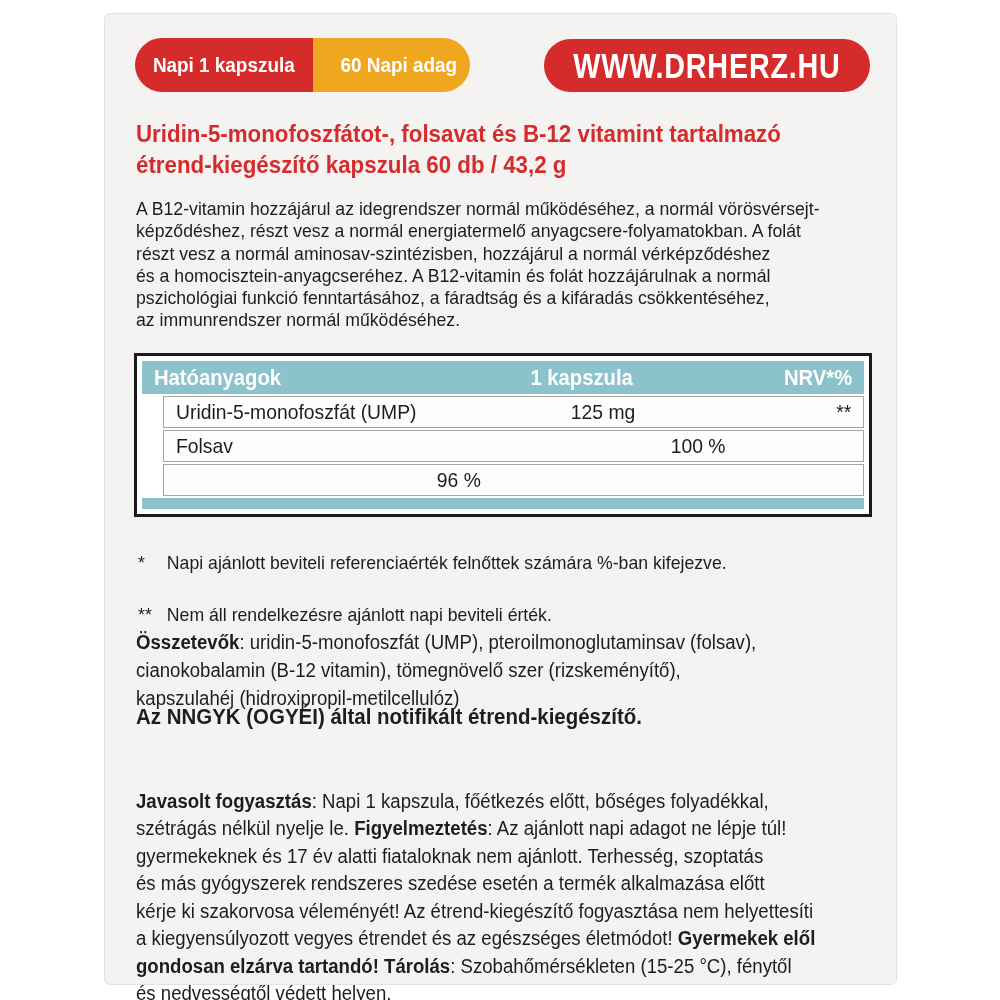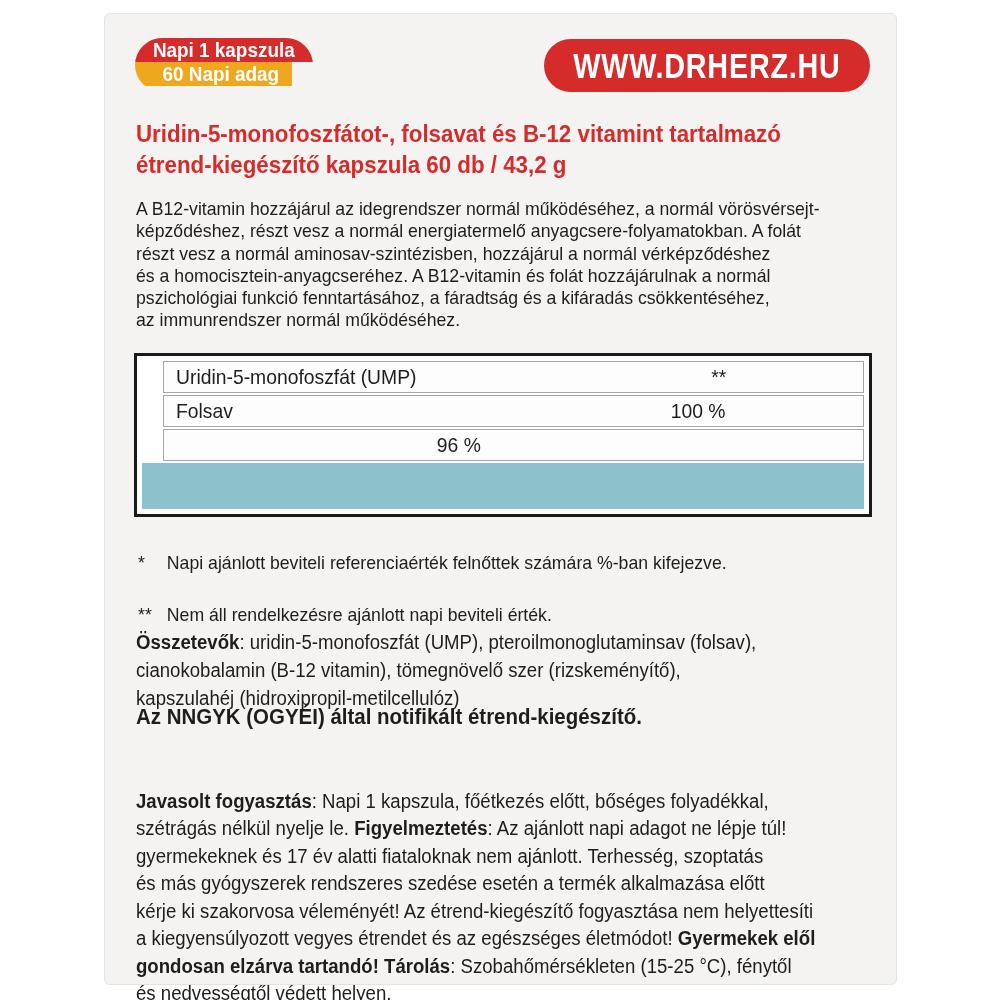--- a/index.html
+++ b/index.html
@@ -13,21 +13,21 @@
     font-family:"Liberation Sans","DejaVu Sans",sans-serif;color:var(--ink);}
   .page{position:relative;width:1000px;height:1000px;overflow:hidden;}
   .card{position:absolute;left:104px;top:13px;width:793px;height:972px;
     background:#f4f3f1;border:1px solid #e4e3e1;border-radius:6px;}
 
   
   .cz{transform:scaleX(.93);transform-origin:0 0;white-space:pre-line;width:108%;}
 
   
   .capsule{position:absolute;left:30px;top:24px;height:54px;display:flex;
-    border-radius:27px;overflow:hidden;flex-direction:column;}
+    border-radius:27px;overflow:hidden;}
   .capsule .half{display:flex;align-items:center;justify-content:center;
     color:#fff;font-weight:bold;font-size:21px;}
   .half-red{background:var(--red);width:178px;}
   .half-orange{background:var(--orange);width:157px;padding-left:14px;}
   .half .t{display:inline-block;transform:scaleX(.9);white-space:nowrap;}
 
   .www{position:absolute;left:439px;top:25px;width:326px;height:53px;
     background:var(--red);border-radius:27px;display:flex;align-items:center;
     justify-content:flex-end;color:#fff;font-weight:bold;font-size:35px;}
   .www .t{display:inline-block;transform:scaleX(.82);white-space:nowrap;letter-spacing:1px;}
@@ -84,22 +84,28 @@
 étrend-kiegészítő kapszula 60 db / 43,2 g</div>
 
     <div class="intro cz">A B12-vitamin hozzájárul az idegrendszer normál működéséhez, a normál vörösvérsejt-
 képződéshez, részt vesz a normál energiatermelő anyagcsere-folyamatokban. A folát
 részt vesz a normál aminosav-szintézisben, hozzájárul a normál vérképződéshez
 és a homocisztein-anyagcseréhez. A B12-vitamin és folát hozzájárulnak a normál
 pszichológiai funkció fenntartásához, a fáradtság és a kifáradás csökkentéséhez,
 az immunrendszer normál működéséhez.</div>
 
     <div class="tbl">
+      <div class="tgrid thead">
+        <span><span class="cell">Hatóanyagok</span></span>
+        <span class="c-qty"><span class="cell">1 kapszula</span></span>
+        <span class="c-nrv"><span class="cell">NRV*%</span></span>
+      </div>
       <div class="tgrid trow">
         <span><span class="cell">Uridin-5-monofoszfát (UMP)</span></span>
+        <span class="c-qty"><span class="cell">125 mg</span></span>
         <span class="c-nrv"><span class="cell">**</span></span>
       </div>
       <div class="tgrid trow">
         <span><span class="cell">Folsav</span></span>
         <span class="c-nrv"><span class="cell">100 %</span></span>
       </div>
       <div class="tgrid trow">
         <span class="c-nrv"><span class="cell">96 %</span></span>
       </div>
       <div class="tfoot"></div>

